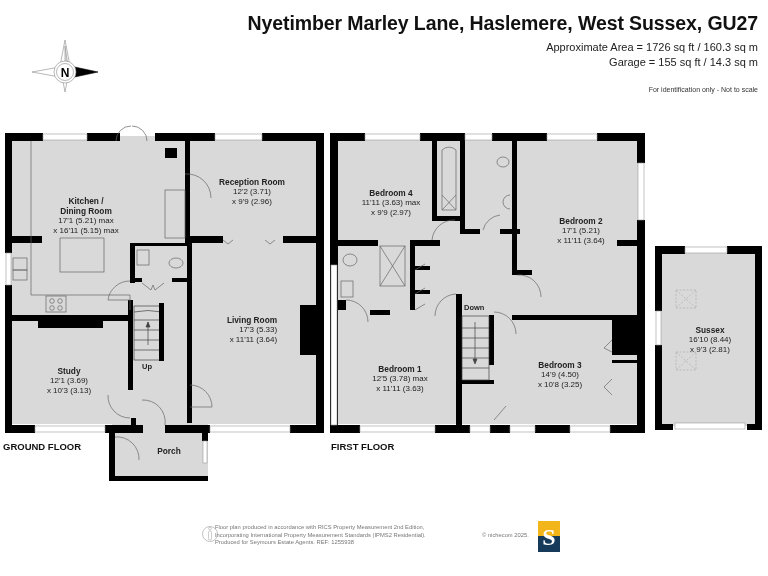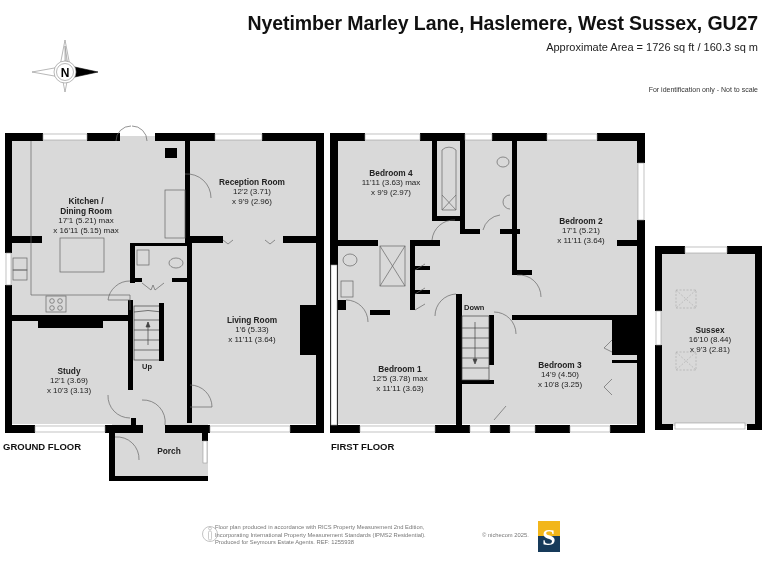--- a/index.html
+++ b/index.html
@@ -19,20 +19,21 @@
   .logo .top { height:15px; background:#f2b61b; }
   .logo .bot { height:16px; background:#163a5a; }
   .logo .s { position:absolute; left:0; top:3px; width:22px; text-align:center; color:#fff; font-family:"Liberation Serif", serif; font-weight:bold; font-size:24px; line-height:26px; }
 </style>
 </head>
 <body>
 
 <div class="title">Nyetimber Marley Lane, Haslemere, West Sussex, GU27</div>
 <div class="areas">
   <div>Approximate Area = 1726 sq ft / 160.3 sq m</div>
+  <div>Garage = 155 sq ft / 14.3 sq m</div>
 </div>
 <div class="note">For identification only - Not to scale</div>
 
 <svg class="plan" width="768" height="576" viewBox="0 0 768 576">
 
   <g stroke="#888" stroke-width="0.6" fill="none">
     <polygon points="65,40 70,66 65,92 60,66" fill="#fff"></polygon>
     <polygon points="32,72 60,67 65,72 60,77" fill="#fff"></polygon>
     <polygon points="65,46 68,66 65,70" fill="#ddd"></polygon>
     <polygon points="98,72 70,66 70,78" fill="#000" stroke="#000"></polygon>
@@ -246,37 +247,37 @@
   <div class="name">Kitchen /</div>
   <div class="name">Dining Room</div>
   <div>17'1 (5.21) max</div>
   <div>x 16'11 (5.15) max</div>
 </div>
 <div class="room-label" style="left:252px; top:177px;">
   <div class="name">Reception Room</div>
   <div>12'2 (3.71)</div>
   <div>x 9'9 (2.96)</div>
 </div>
-<div class="room-label" style="left:252px; top:315px;">
+<div class="room-label" style="left:252px; top:315px;text-align:right;">
   <div class="name">Living Room</div>
-  <div>1'6 (5.33)</div>
+  <div>17'3 (5.33)</div>
   <div>x 11'11 (3.64)</div>
 </div>
 <div class="room-label" style="left:69px; top:366px;">
   <div class="name">Study</div>
   <div>12'1 (3.69)</div>
   <div>x 10'3 (3.13)</div>
 </div>
 <div class="room-label" style="left:169px; top:446px;">
   <div class="name">Porch</div>
 </div>
 <div class="small-label" style="left:142px; top:362px;">Up</div>
 <div class="floor-label" style="left:3px; top:441px;">GROUND FLOOR</div>
 
-<div class="room-label" style="left:391px; top:168px;">
+<div class="room-label" style="left:391px; top:188px;">
   <div class="name">Bedroom 4</div>
   <div>11'11 (3.63) max</div>
   <div>x 9'9 (2.97)</div>
 </div>
 <div class="room-label" style="left:581px; top:216px;">
   <div class="name">Bedroom 2</div>
   <div>17'1 (5.21)</div>
   <div>x 11'11 (3.64)</div>
 </div>
 <div class="room-label" style="left:400px; top:364px;">

